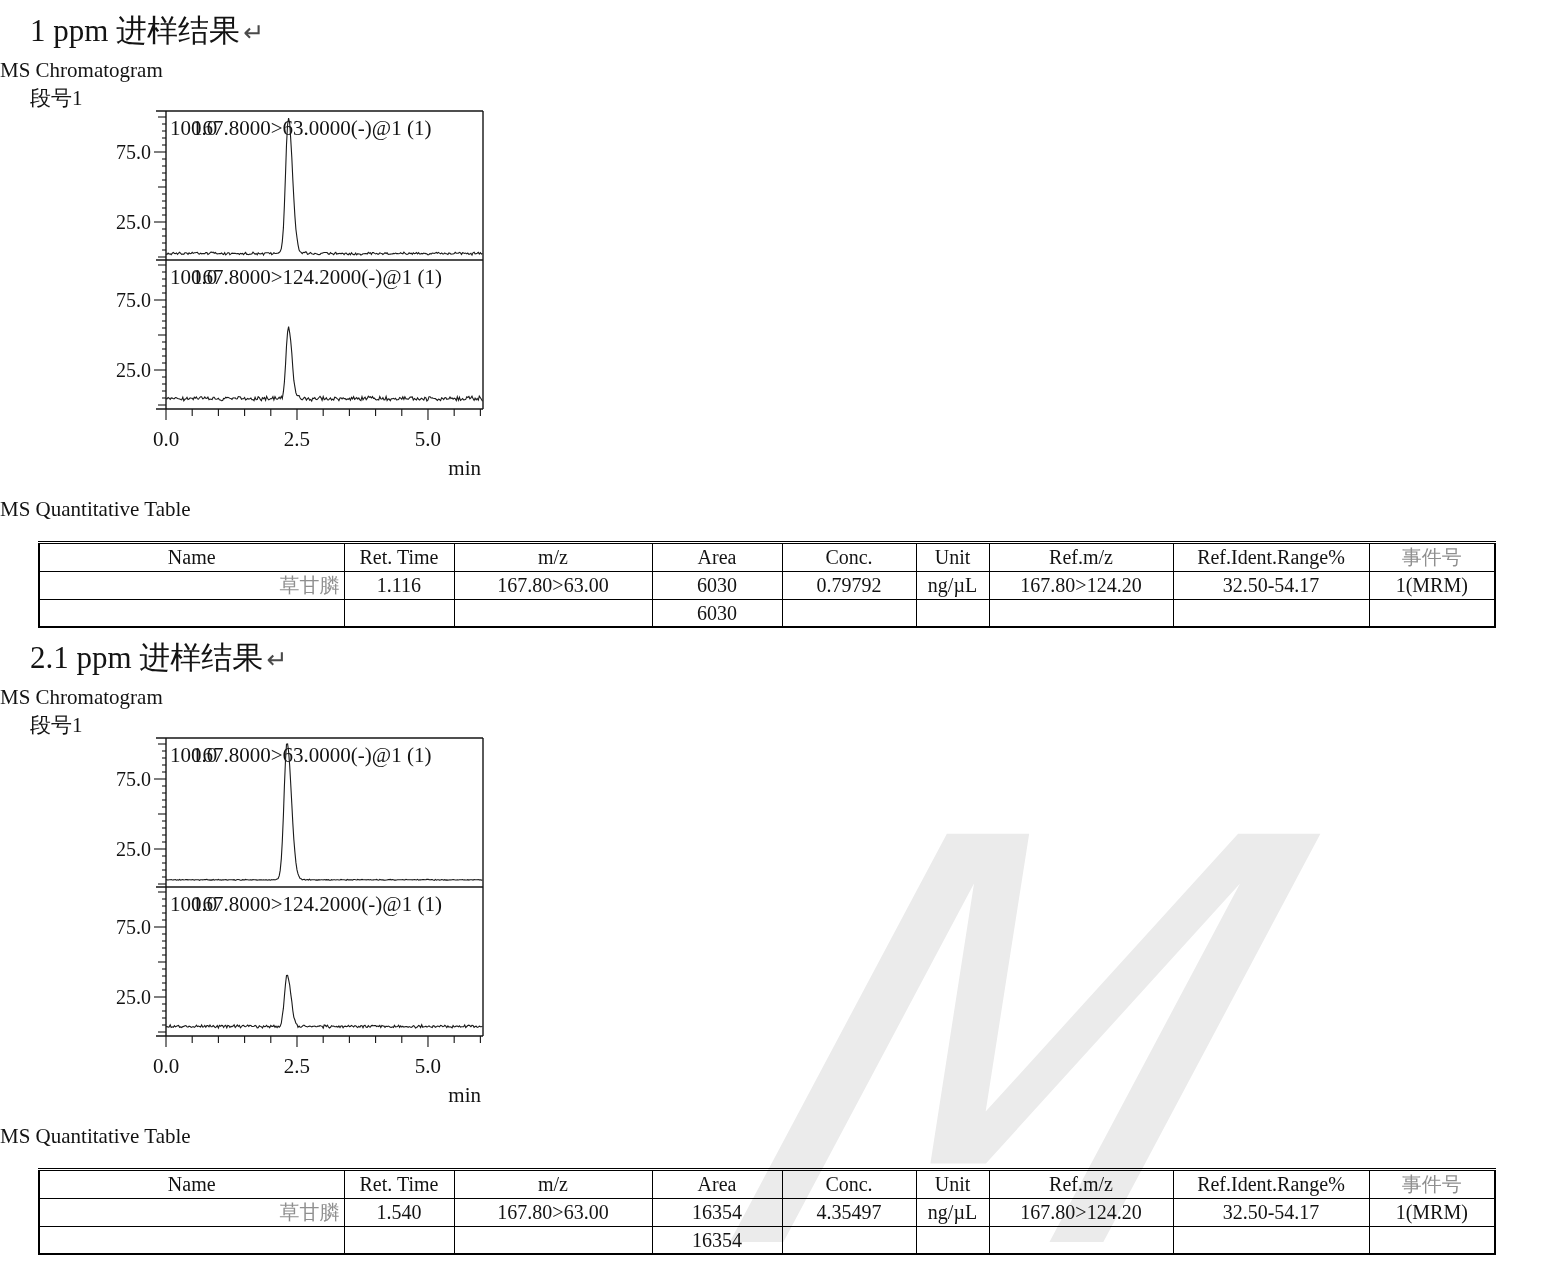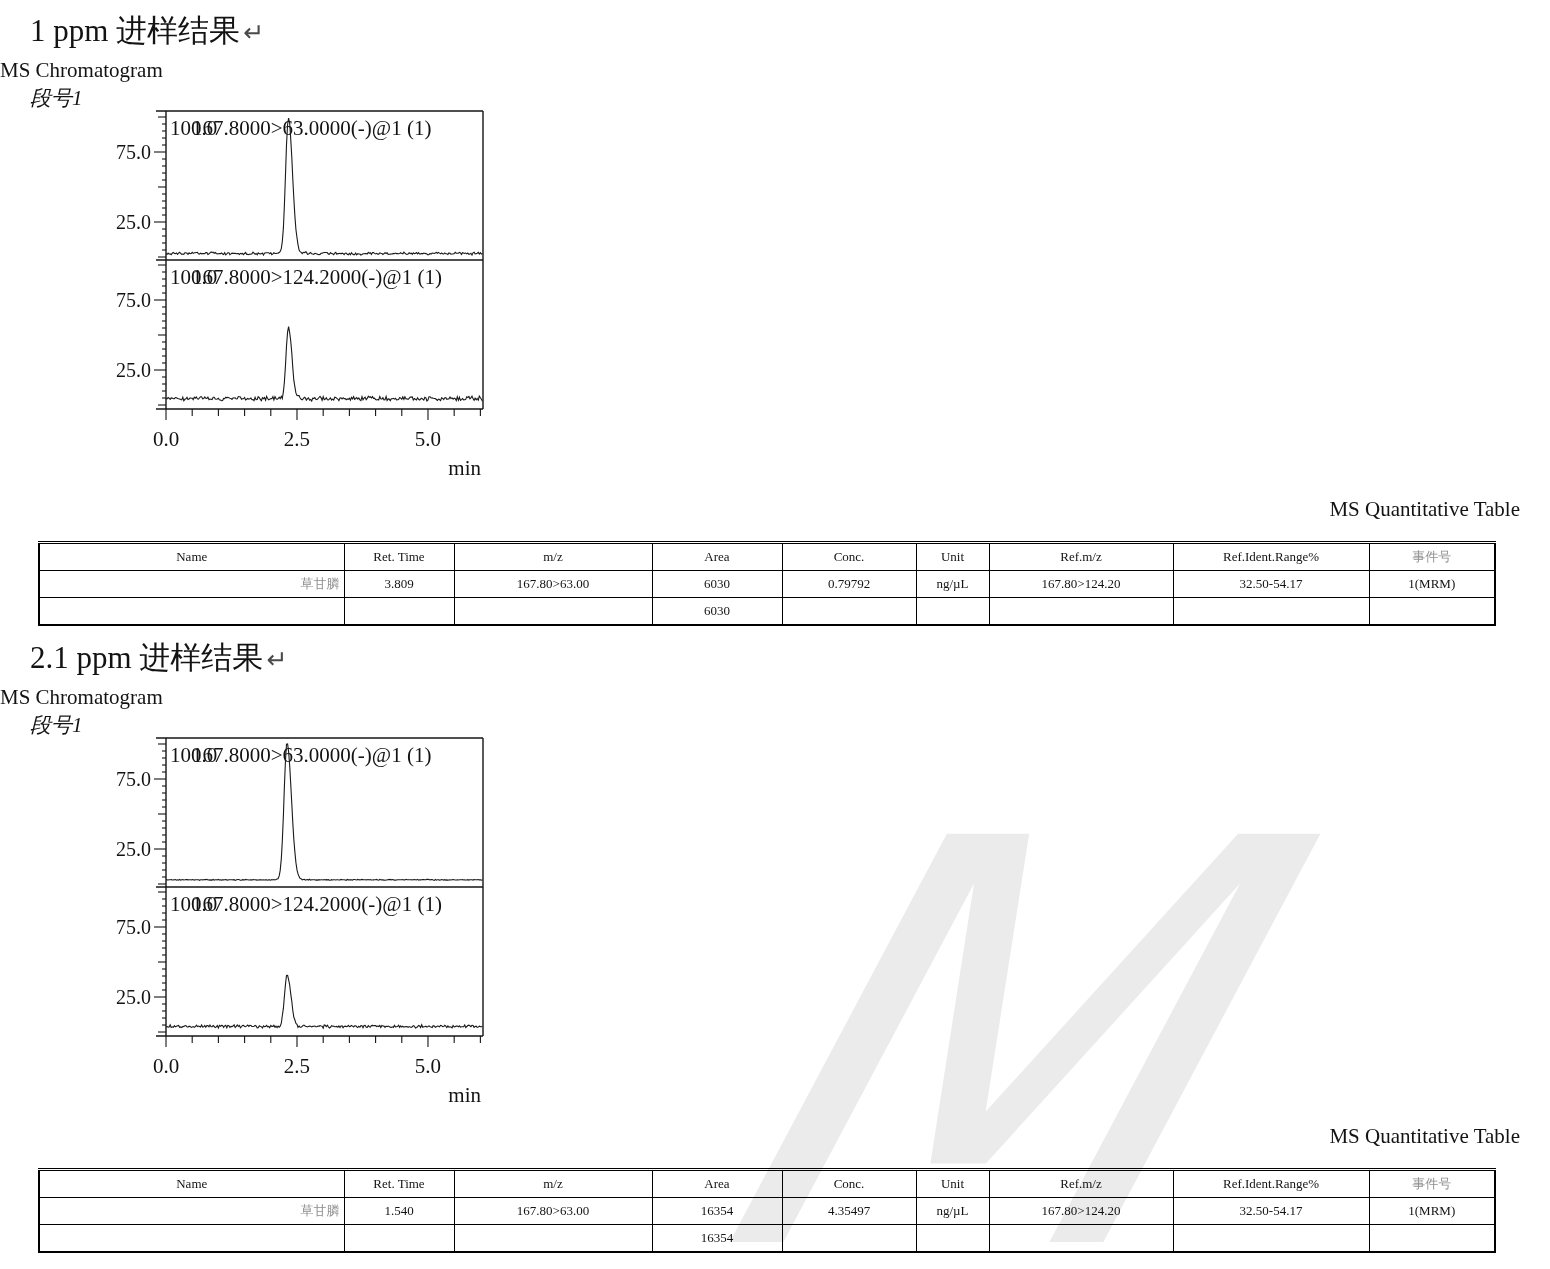--- a/index.html
+++ b/index.html
@@ -12,27 +12,27 @@
     font-family:"DejaVu Sans",sans-serif;font-size:560px;line-height:1;
     transform:skewX(-28deg);user-select:none;pointer-events:none;
   }
   .report-section{position:absolute;left:0;width:1550px;height:627px;z-index:1;}
   .sec-heading{
     position:absolute;left:22px;top:2px;margin:8px;font-size:31px;font-weight:400;
     white-space:nowrap;
   }
   .pmark{color:#4a4a4a;font-size:25px;margin-left:3px;}
   .chrom-title{position:absolute;top:58px;left:0;width:1520px;font-size:21px;}
-  .segment-label{position:absolute;top:84px;left:30px;font-size:21px;font-style:italic;}
+  .segment-label{position:absolute;top:84px;left:30px;font-size:21px;}
   svg.chrom{position:absolute;left:100px;top:108px;}
   svg.chrom text{font-family:"Liberation Serif",serif;fill:#131313;}
-  .table-title{position:absolute;top:497px;left:0;width:1520px;text-align:right;font-size:21px;}
+  .table-title{position:absolute;top:497px;left:0;width:1520px;text-align:left;font-size:21px;}
   table.quant{
     position:absolute;top:541px;left:38px;width:1456px;table-layout:fixed;
-    border-collapse:collapse;font-size:13px;background:transparent;
+    border-collapse:collapse;font-size:20px;background:transparent;
     border-left:2px solid #000;border-right:2px solid #000;
     border-bottom:2px solid #000;border-top:3px double #000;
   }
   table.quant th,table.quant td{
     border:1px solid #000;height:26px;padding:0 4px;font-weight:400;
     text-align:center;white-space:nowrap;overflow:hidden;
   }
   table.quant th.cn,table.quant td.cn{color:#8f8f8f;}
   table.quant td.name-cell{text-align:right;padding-left:8px;}
 </style>
@@ -144,21 +144,21 @@
             <th>Conc.</th>
             <th>Unit</th>
             <th>Ref.m/z</th>
             <th>Ref.Ident.Range%</th>
             <th class="cn">事件号</th>
           </tr>
         </thead>
         <tbody>
           <tr>
             <td class="name-cell cn">草甘膦</td>
-            <td>3.809</td>
+            <td>1.116</td>
             <td>167.80&gt;63.00</td>
             <td>6030</td>
             <td>0.79792</td>
             <td>ng/µL</td>
             <td>167.80&gt;124.20</td>
             <td>32.50-54.17</td>
             <td>1(MRM)</td>
           </tr>
           <tr>
             <td class="name-cell"></td>

